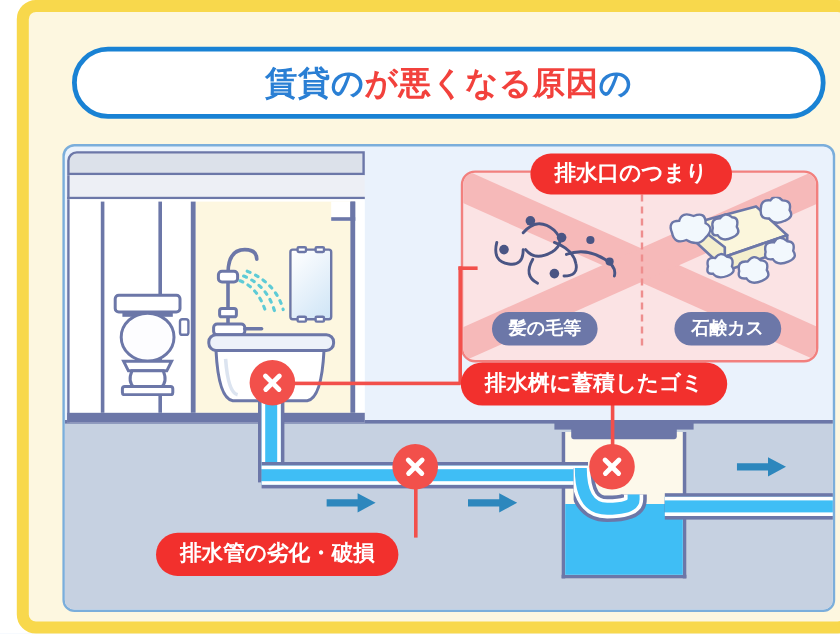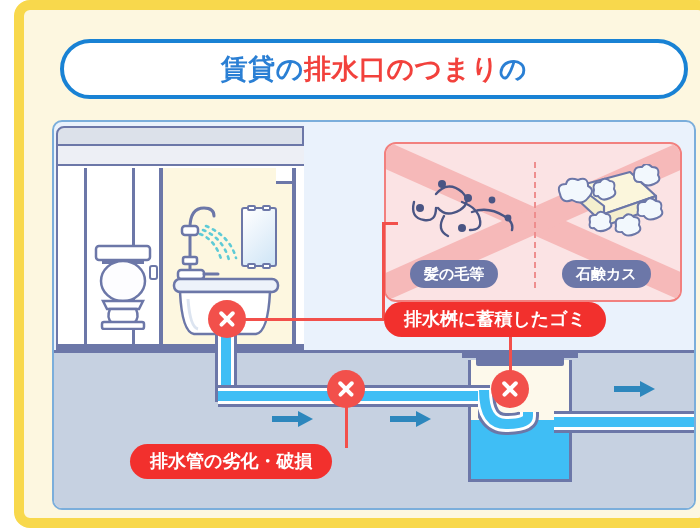--- a/index.html
+++ b/index.html
@@ -301,21 +301,21 @@
     z-index: 12;
   }
 </style>
 </head>
 <body>
 
 <div class="frame">
 
   <div class="title-pill">
     <span class="t-blue">賃貸の</span>
-      <span class="t-red">排水口のつまり</span>
+      <span class="t-red">が悪くなる原因</span>
       <span class="t-blue">の</span>
   </div>
 
   <div class="panel">
 
     <div class="ground"></div>
 
     <div class="room-outer">
       <div class="ceiling-top"></div>
       <div class="ceiling-gap"></div>
@@ -409,20 +409,23 @@
       </span>
 
       <div class="sub-pill" style="left:24px;top:116px;">
         <span>髪の毛等</span>
       </div>
       <div class="sub-pill" style="left:176px;top:116px;">
         <span>石鹸カス</span>
       </div>
     </div>
 
+    <div class="clog-title" style="left:388px;top:6px;">
+      <span>排水口のつまり</span>
+    </div>
 
 
     <div class="leader" style="left:172px;top:196px;width:158px;height:2.5px;"></div>
     <div class="leader" style="left:328px;top:100px;width:2.5px;height:98px;"></div>
     <div class="leader" style="left:328px;top:100px;width:16px;height:2.5px;"></div>
 
     <div class="pipe-v" style="left:164px;top:196px;height:84px;"></div>
 
     <div class="pipe-h" style="left:164px;top:266px;width:262px;"></div>
 

